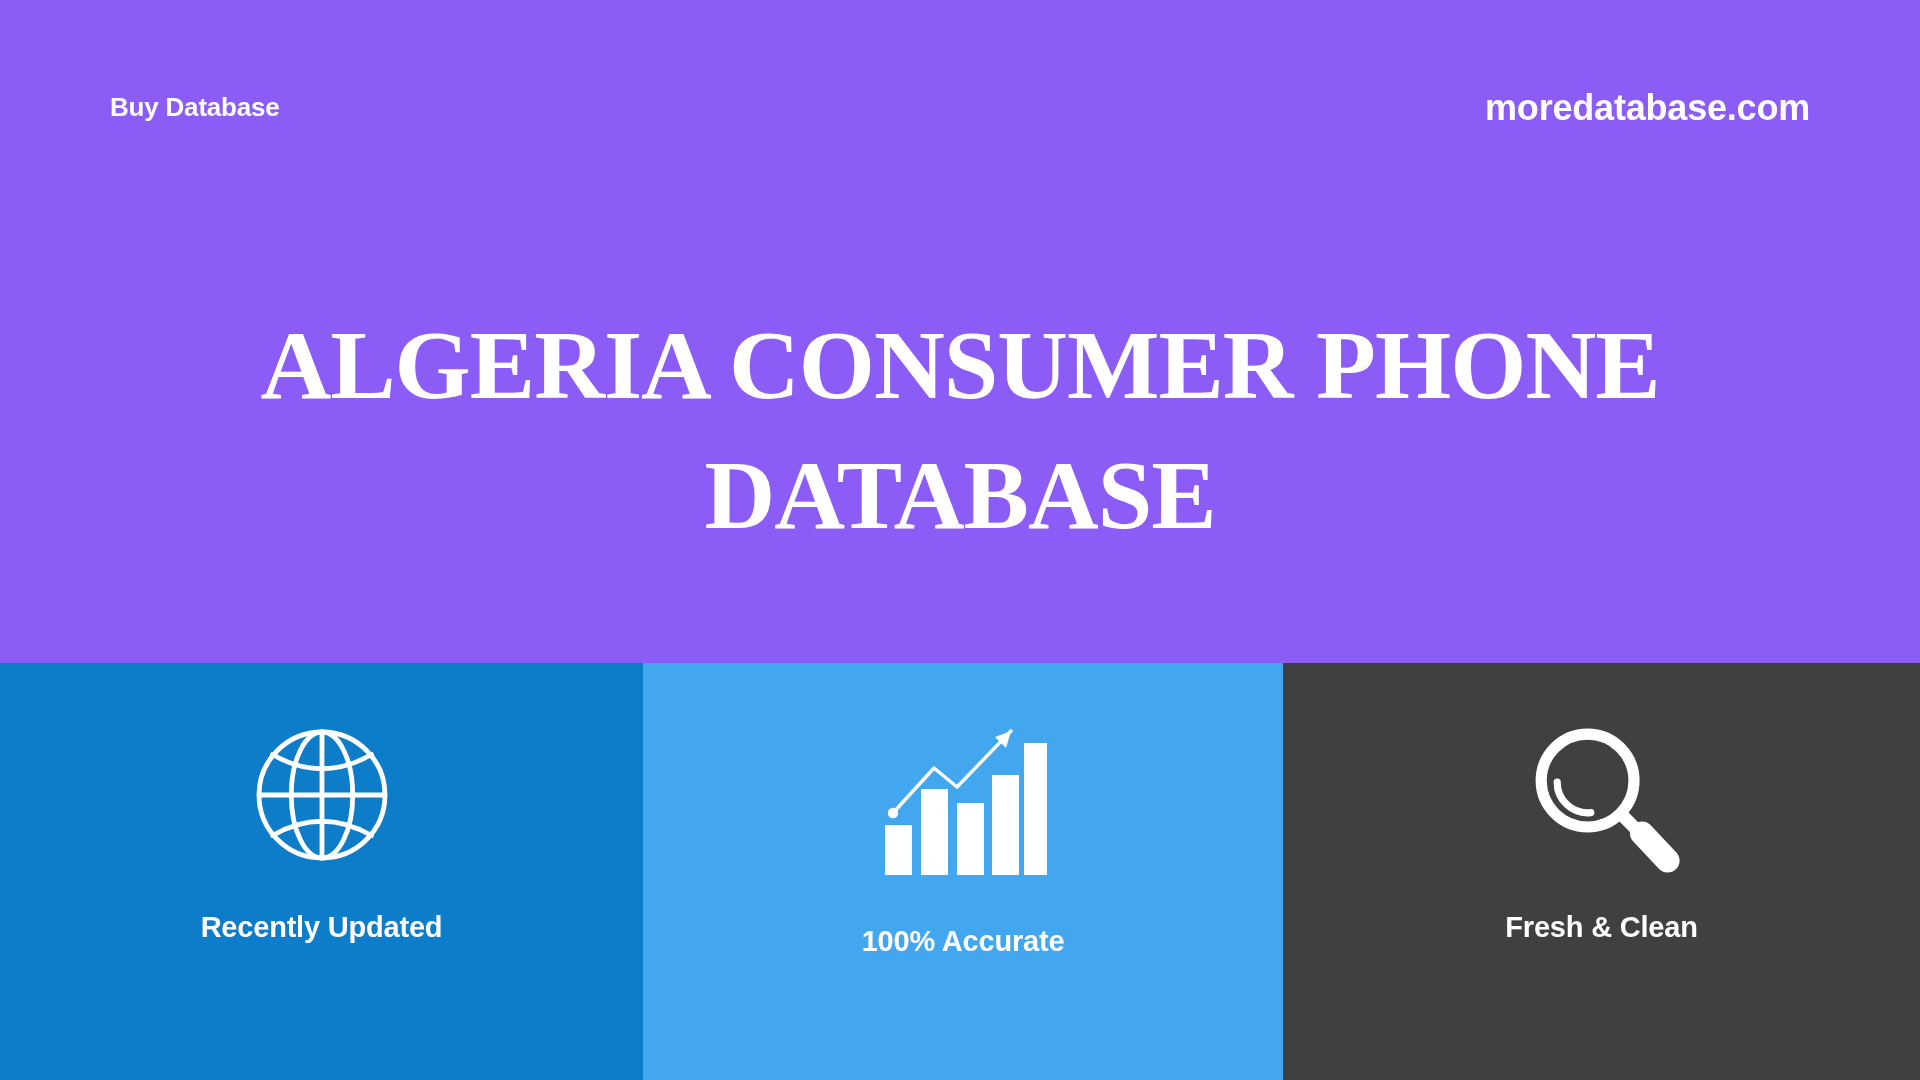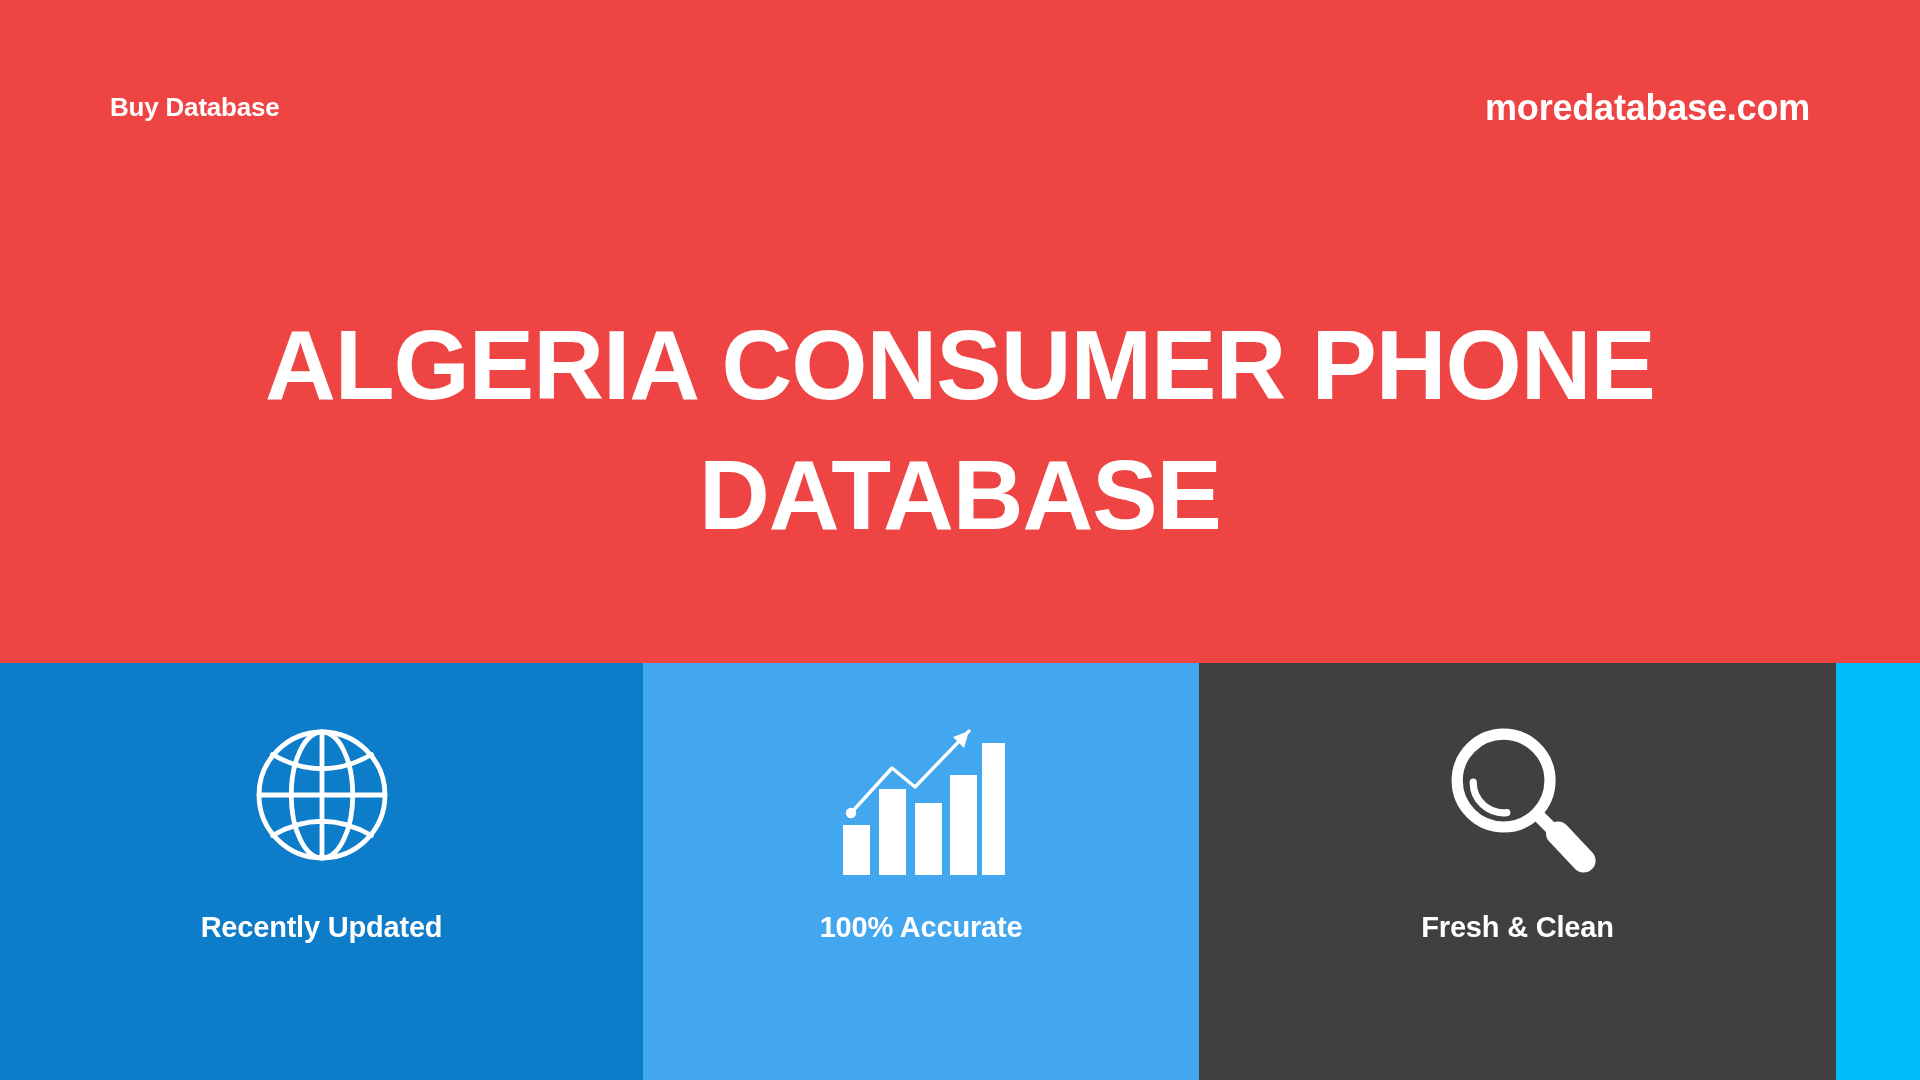--- a/index.html
+++ b/index.html
@@ -12,21 +12,21 @@
   #page {
     position:relative;
     width:1920px; height:1080px;
     display:flex; flex-direction:column;
   }
 
   
   .hero {
     position:relative;
     height:663px;
-    background:#ef4444;
+    background:#8b5cf6;
     flex:0 0 663px;
   }
   .hero-topbar {
     position:absolute;
     top:0; left:0; right:0;
     height:215px;
     display:flex;
     align-items:center;
     justify-content:space-between;
     padding:0 110px 0 110px;
@@ -45,37 +45,38 @@
     left:0; right:0;
     top:300px;
     text-align:center;
     color:#ffffff;
     font-size:98px;
     line-height:1.33;
     font-weight:bold;
     letter-spacing:-1px;
     padding:0 110px;
     text-transform:uppercase;
+    font-family:Liberation Serif, serif;
   }
 
   
   .features {
     flex:1 1 auto;
     display:flex;
     width:1920px;
   }
   .feature {
     display:flex;
     flex-direction:column;
     align-items:center;
     justify-content:flex-start;
     position:relative;
   }
   .feature.f1 { width:643px;  background:#0d7cc9; }
-  .feature.f2 { width:556px;  background:#43a7f0; }
+  .feature.f2 { width:640px;  background:#43a7f0;gap:14px; }
   .feature.f3 { width:637px;  background:#404040; }
 
   .feature-icon {
     margin-top:52px;
     height:160px;
     display:flex;
     align-items:center;
     justify-content:center;
   }
   .feature-icon svg { display:block; }

